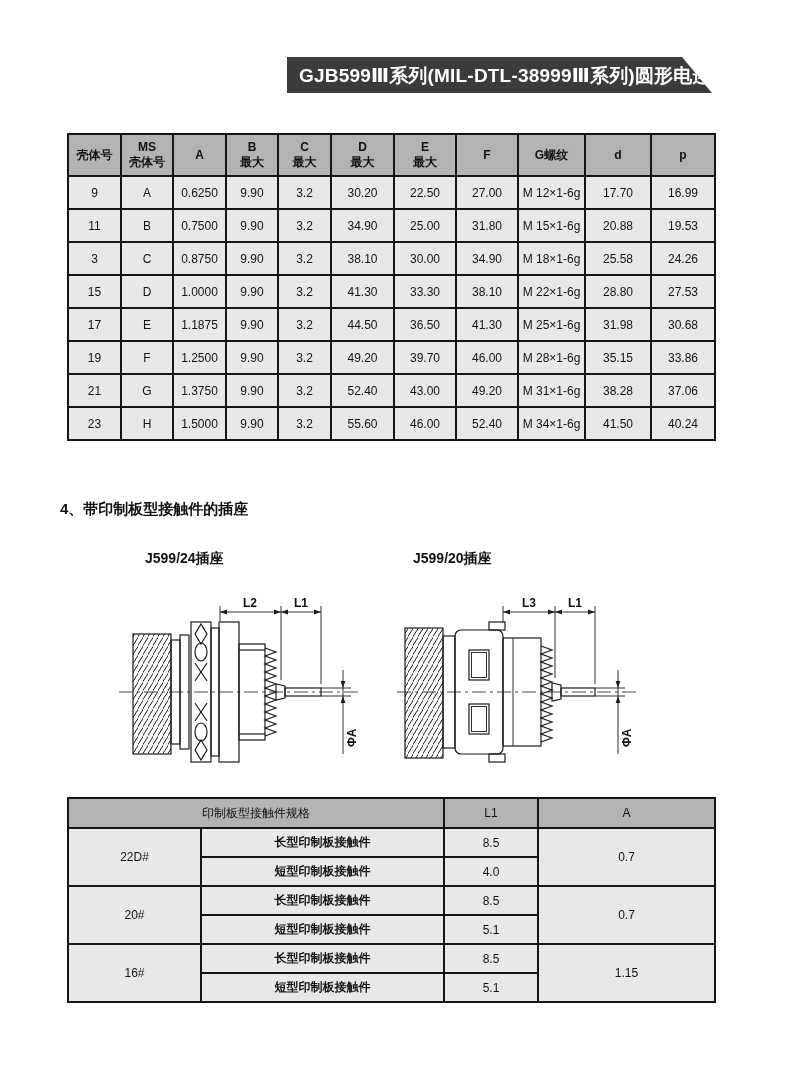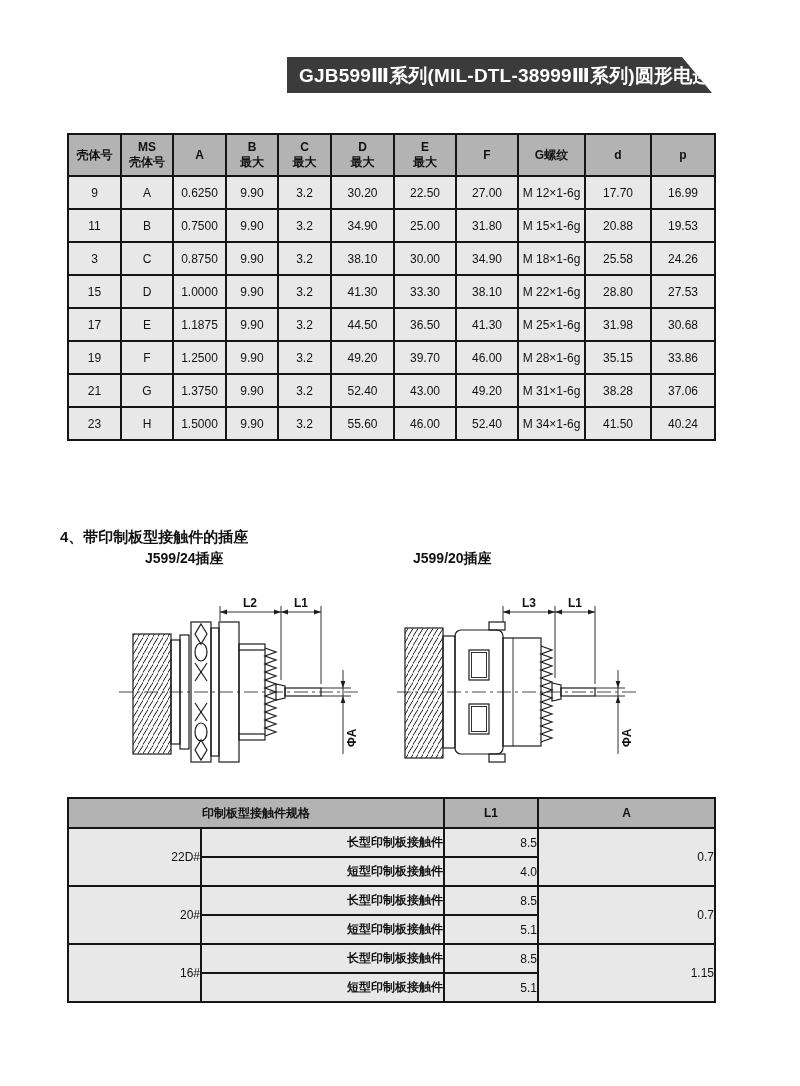--- a/index.html
+++ b/index.html
@@ -30,41 +30,41 @@
     padding:0; overflow:hidden;
   }
   .shell-table th {
     background:#b3b3b3; height:40px; font-weight:bold; white-space:pre-line;
     line-height:1.25;
   }
   .shell-table td { background:#e8e8e8; height:31px; font-weight:normal; }
 
   
   .section-heading {
-    position:absolute; left:60px; top:500px; font-size:15px; font-weight:bold;margin-top:28px;
+    position:absolute; left:60px; top:500px; font-size:15px; font-weight:bold;
   }
 
   
   .diagram-title { position:absolute; top:550px; font-size:14px; font-weight:bold; }
   .diagram-title.left  { left:145px; }
   .diagram-title.right { left:413px; }
 
   .diagram-svg { position:absolute; top:592px; }
   .diagram-svg.left  { left:113px; }
   .diagram-svg.right { left:393px; }
 
   
   .contact-table {
     position:absolute; left:67px; top:797px; width:647px; font-size:12px;
   }
   .contact-table th, .contact-table td {
     border:2px solid #151515; text-align:center; vertical-align:middle; padding:0;
   }
-  .contact-table th { background:#b3b3b3; height:28px; font-weight:bold; }
-  .contact-table td { background:#e8e8e8; height:27px;text-align:right; }
+  .contact-table th { background:#b3b3b3; height:28px; font-weight:normal; }
+  .contact-table td { background:#e8e8e8; height:27px; }
   .contact-table td.cjk { font-weight:bold; }
 </style>
 </head>
 <body>
 
 <div class="page">
 
   <div class="banner">
     <span>GJB599Ⅲ系列(MIL-DTL-38999Ⅲ系列)圆形电连接器</span>
   </div>

